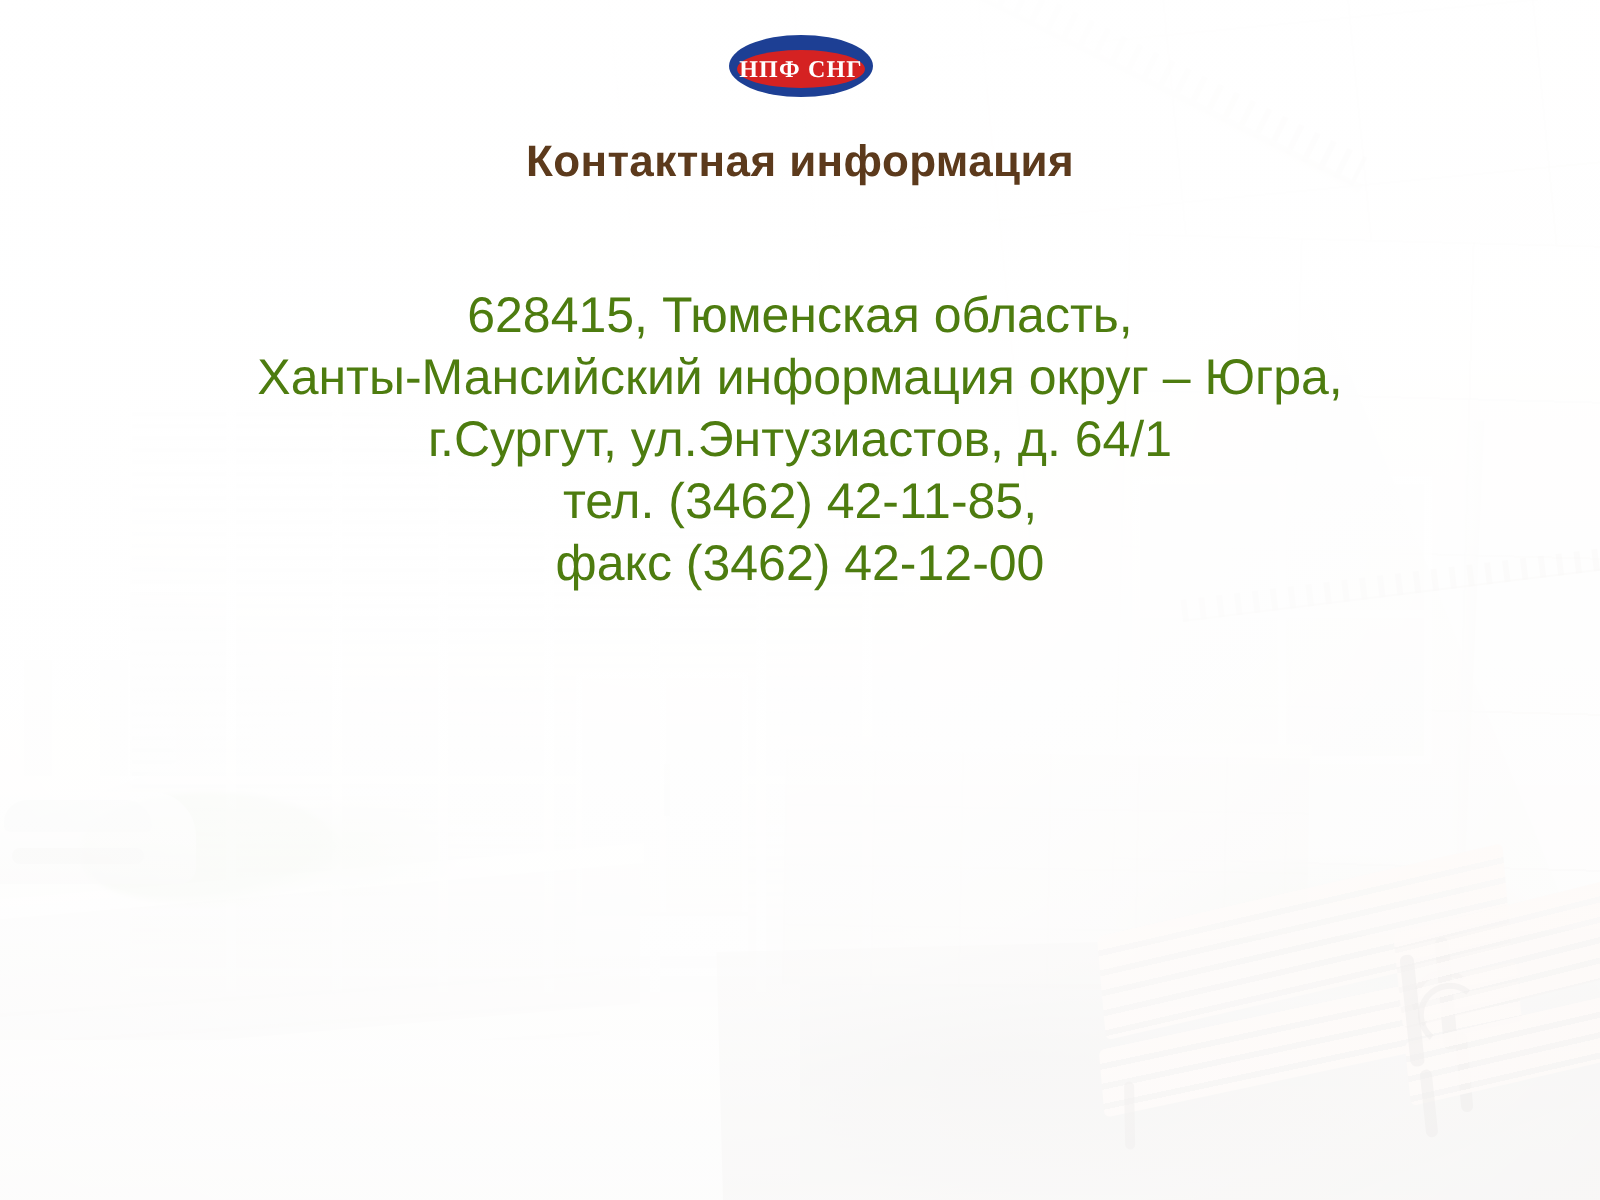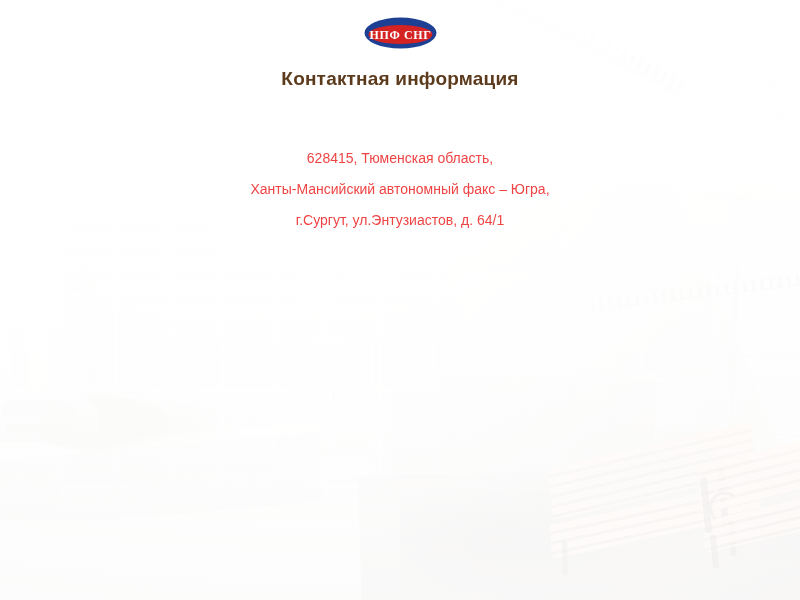--- a/index.html
+++ b/index.html
@@ -405,34 +405,34 @@
   }
   #logo svg { display: block; }
 
   
   #title {
     position: absolute;
     left: 0; right: 0;
     top: 68px;
     text-align: center;
     font-family: "Liberation Sans", sans-serif;
-    font-size: 19px;
+    font-size: 22px;
     font-weight: bold;
     color: #5c3a1c;
     letter-spacing: .2px;
   }
 
   #contact-block {
     position: absolute;
     left: 0; right: 0;
     top: 143px;
     text-align: center;
     font-family: "Liberation Sans", sans-serif;
-    font-size: 14px;
-    color: #ef4444;
+    font-size: 25px;
+    color: #4d7c0f;
     line-height: 31px;
   }
   #contact-block .line { white-space: pre; }
 </style>
 </head>
 <body>
 
 <div id="slide">
 
   <div class="photo">
@@ -503,17 +503,19 @@
       <ellipse cx="36.5" cy="16" rx="36" ry="15.5" fill="#1d3f94"></ellipse>
       <ellipse cx="36.5" cy="17.5" rx="32" ry="9.5" fill="#d52222"></ellipse>
       <text x="36.5" y="21.5" text-anchor="middle" font-family="Liberation Serif, serif" font-size="12" font-weight="bold" fill="#ffffff" letter-spacing="0.6">НПФ СНГ</text>
     </svg>
   </div>
 
   <div id="title">Контактная информация</div>
 
   <div id="contact-block">
     <div class="line">628415, Тюменская область,</div>
-    <div class="line">Ханты-Мансийский автономный факс – Югра,</div>
+    <div class="line">Ханты-Мансийский информация округ – Югра,</div>
     <div class="line">г.Сургут, ул.Энтузиастов, д. 64/1</div>
+    <div class="line">тел. (3462) 42-11-85,</div>
+    <div class="line">факс (3462) 42-12-00</div>
   </div>
 
 </div>
 
 </body></html>

